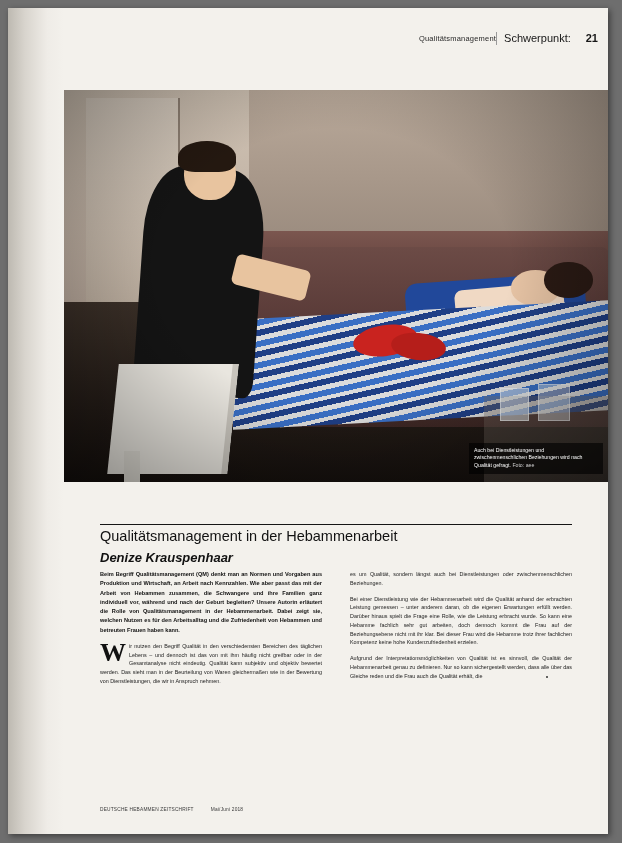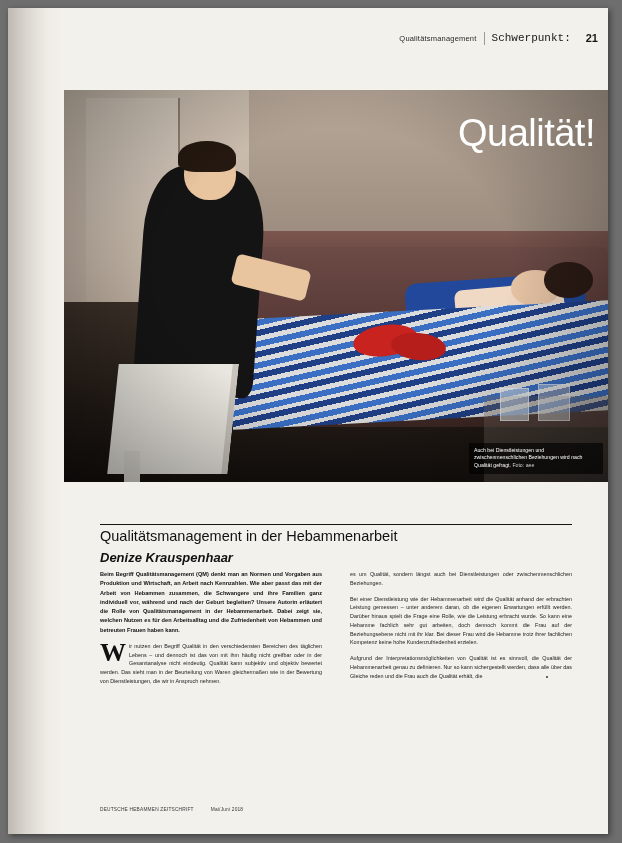--- a/index.html
+++ b/index.html
@@ -50,33 +50,31 @@
     display: flex;
     align-items: center;
     justify-content: flex-end;
     font-size: 8.5px;
     color: #1b1b1b;
   }
   .header .hd-left {
     font-size: 7.5px;
     color: #2a2a2a;
     letter-spacing: 0.2px;
-    margin-right: 7px;
   }
   .header .hd-rule {
     width: 1px;
     height: 13px;
     background: #9a9a9a;
     margin-right: 7px;
   }
   .header .hd-schwer {
     font-size: 11px;
     color: #171717;
     margin-right: 6px;
-    font-family: Liberation Mono, monospace;
   }
   .header .hd-badge {
     background: #3aa9d8;
     color: #ffffff;
     font-size: 10.5px;
     padding: 2px 6px 3px 6px;
     line-height: 1;
   }
   .header .hd-page {
     font-size: 11px;
@@ -333,21 +331,20 @@
       <div class="ph-midwife-head"></div>
       <div class="ph-midwife-hair"></div>
       <div class="ph-arm"></div>
       <div class="ph-chair"></div>
       <div class="ph-chair-leg"></div>
       <div class="ph-table"></div>
       <div class="ph-glass1"></div>
       <div class="ph-glass2"></div>
       <div class="ph-vign"></div>
 
-      <div class="hero-title">Qualität!</div>
 
       <div class="photo-caption">
         <span>Auch bei Dienstleistungen und zwischenmenschlichen Beziehungen wird nach Qualität gefragt.</span>
         <span class="credit">Foto: aee</span>
       </div>
     </div>
 
     <div class="article-title">Qualitätsmanagement in der Hebammenarbeit</div>
     <div class="rule"></div>
     <div class="byline">Denize Krauspenhaar</div>

